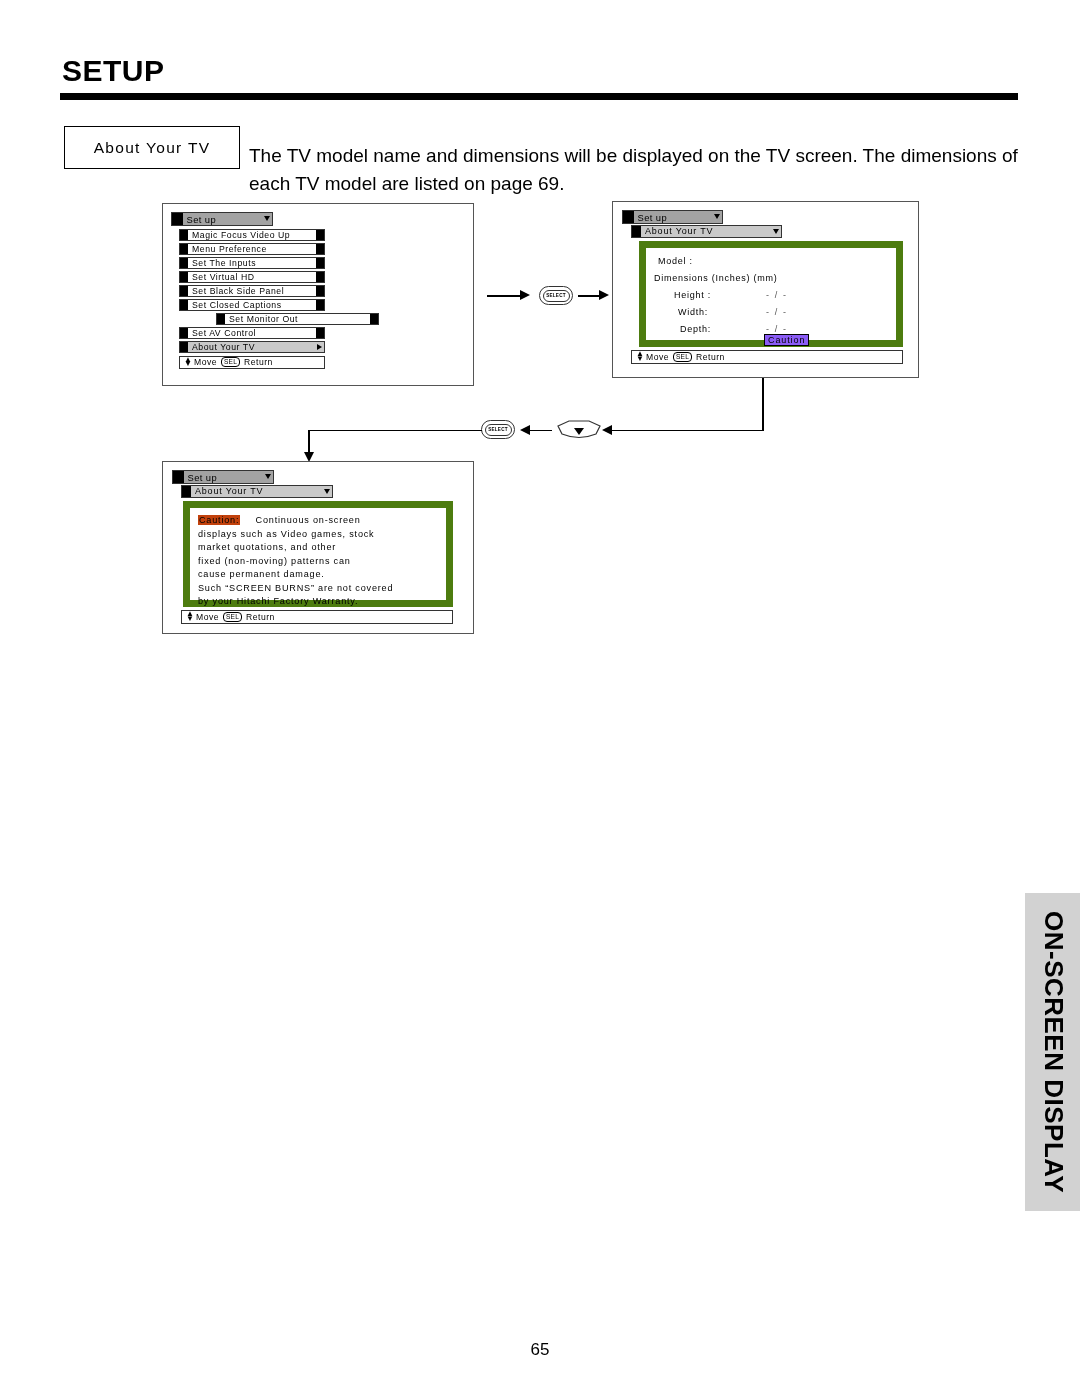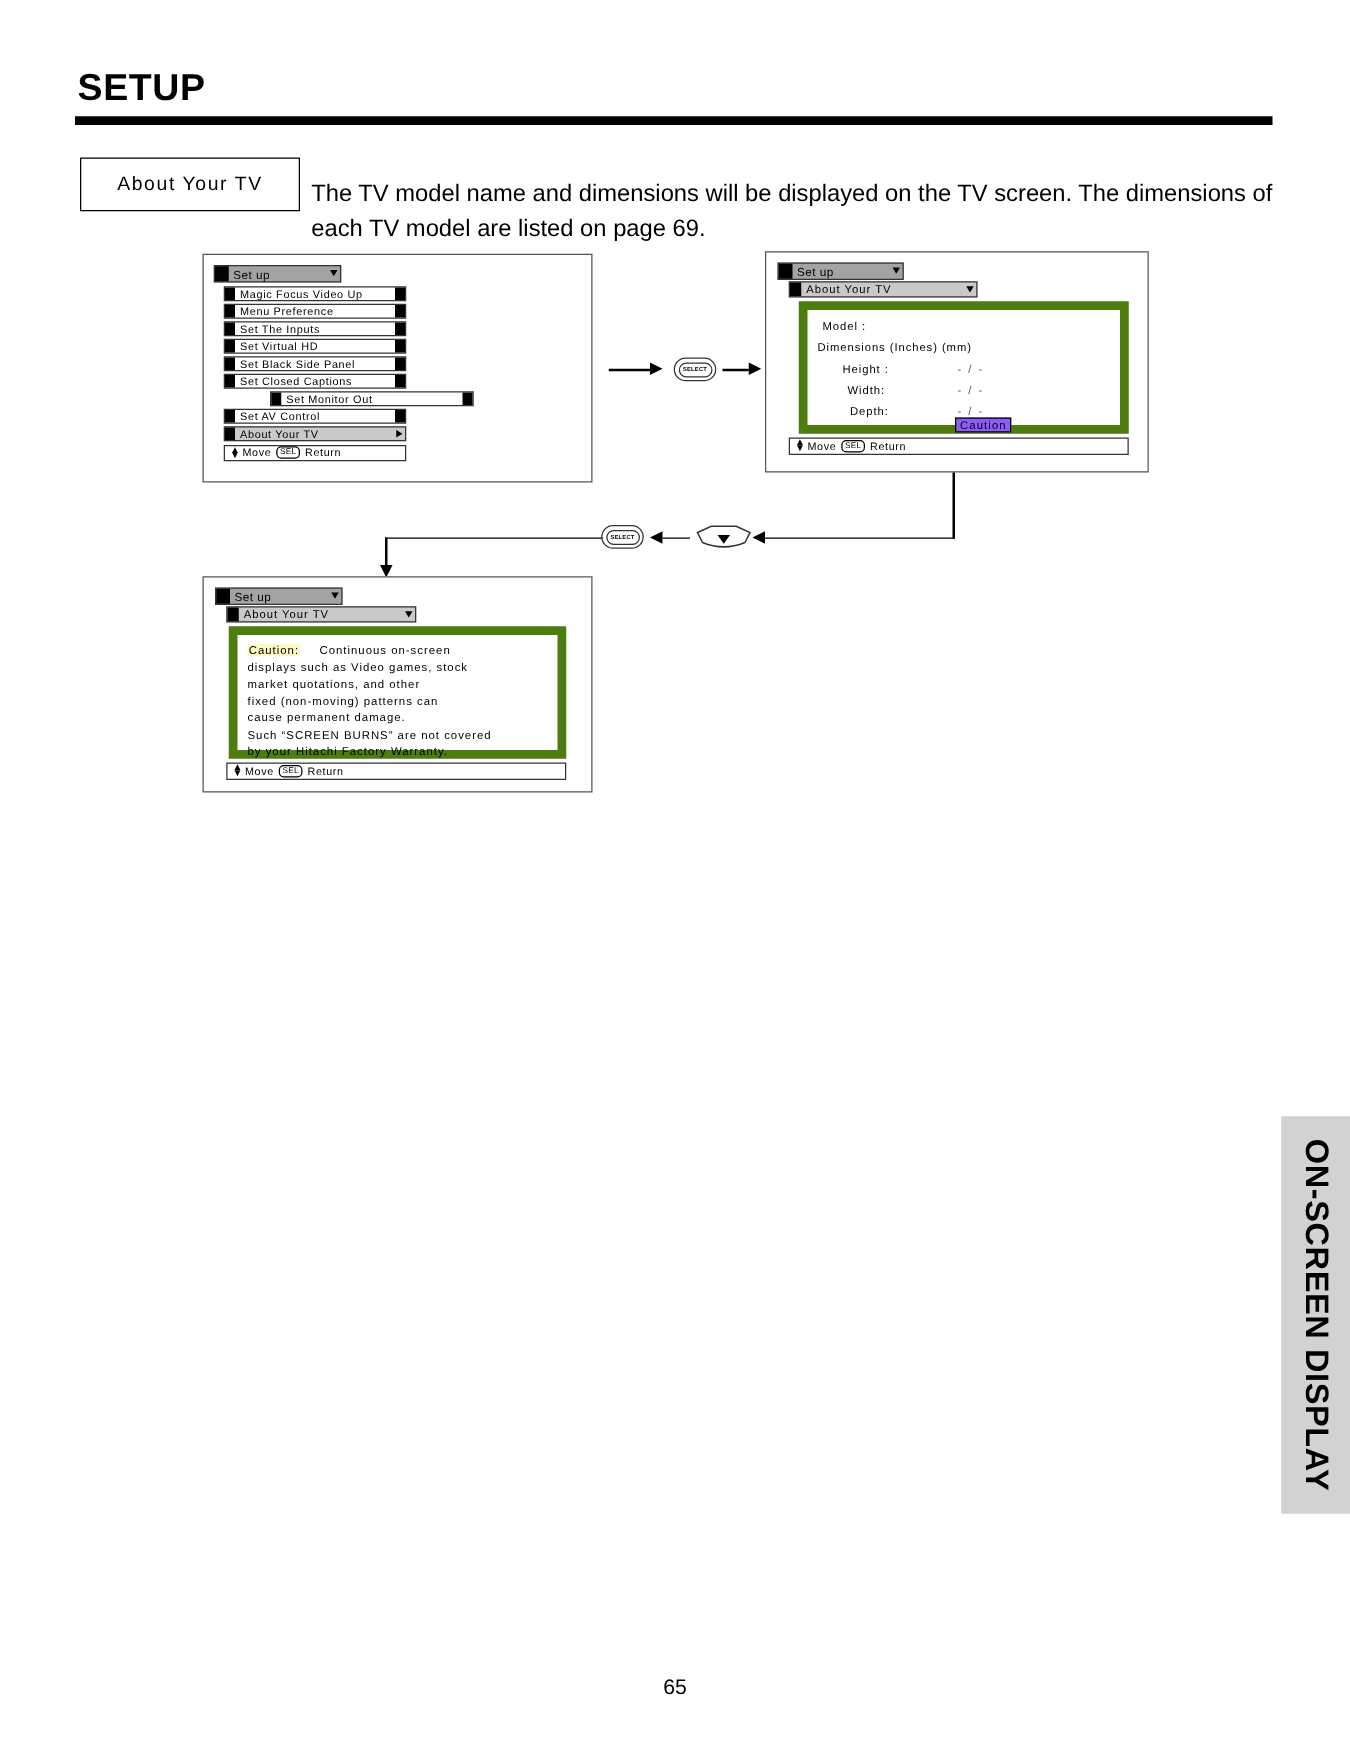--- a/index.html
+++ b/index.html
@@ -252,21 +252,21 @@
   }
 
   
   .caution-line {
     position: absolute;
     font-size: 9.1px;
     letter-spacing: 0.8px;
     white-space: nowrap;
   }
   .caution-hl {
-    background: #fef9c3;
+    background: #c2410c;
     padding: 0 1px;
   }
 
   
   .hline {
     position: absolute;
     height: 1.6px;
     background: #000;
   }
   .vline {

